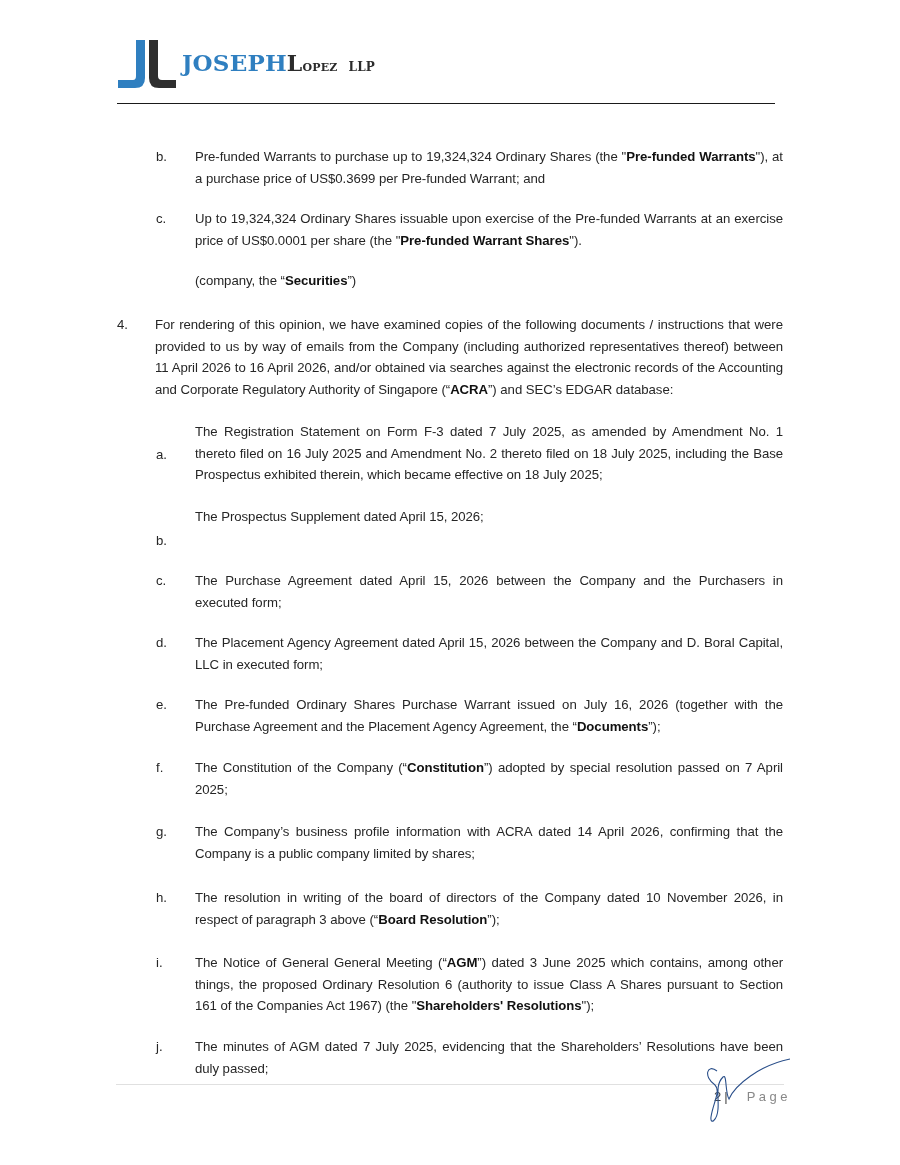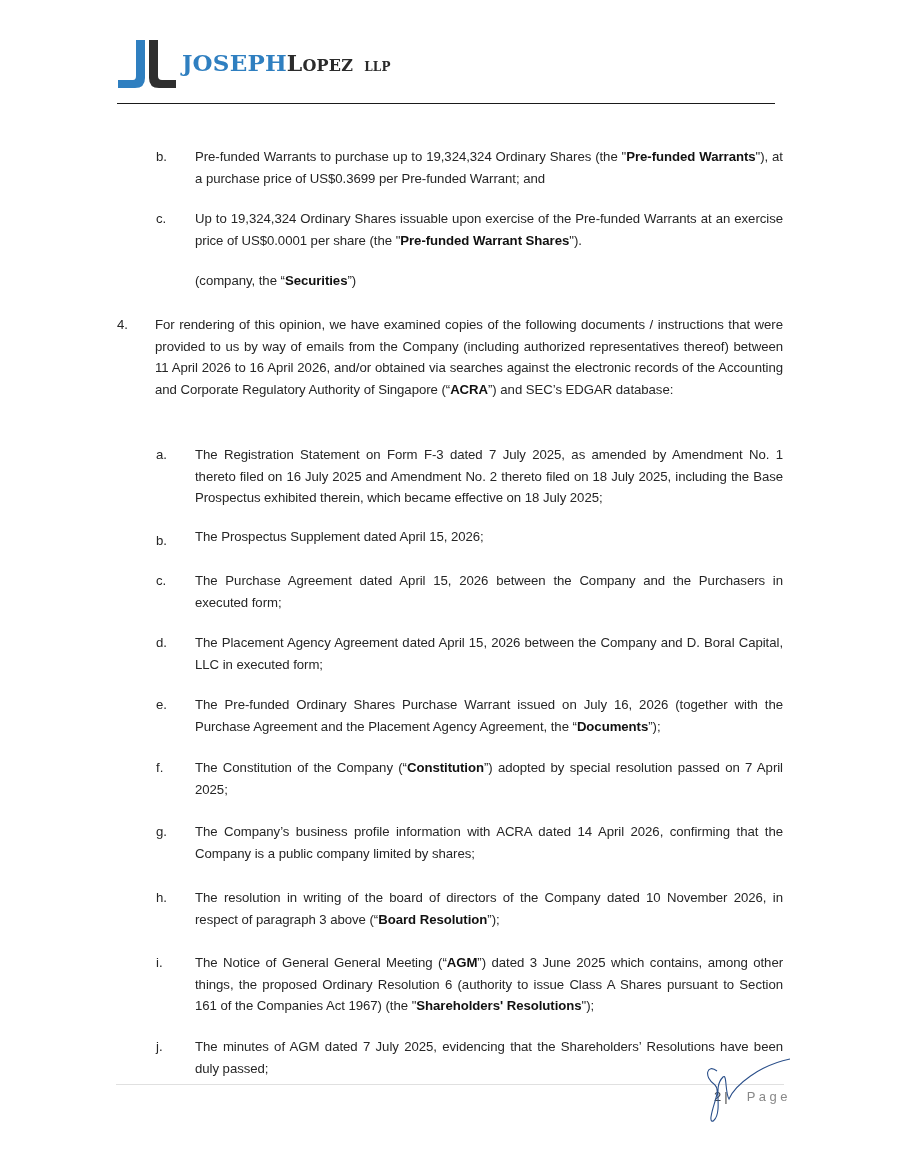--- a/index.html
+++ b/index.html
@@ -4,21 +4,21 @@
 <style>
   html, body { margin: 0; padding: 0; background: #ffffff; }
   body { width: 900px; height: 1165px; position: relative; overflow: hidden;
          font-family: "DejaVu Sans", "Liberation Sans", sans-serif; color: #222; }
   .logo { position: absolute; left: 116px; top: 38px; width: 62px; height: 52px; }
   .brand { position: absolute; left: 182px; top: 49px; font-family: "DejaVu Serif", "Liberation Serif", serif;
            font-weight: bold; letter-spacing: 0.2px; white-space: nowrap; }
   .brand .b1 { color: #2f7fc0; font-size: 22px; }
   .brand .b1s { color: #2f7fc0; font-size: 23px; }
   .brand .b2 { color: #2b2b2b; font-size: 22px; }
-  .brand .b2s { color: #2b2b2b; font-size: 16px; }
+  .brand .b2s { color: #2b2b2b; font-size: 11px; }
   .brand .llp { color: #2b2b2b; font-size: 12px; margin-left: 11px; }
   .hr-top { position: absolute; left: 117px; width: 658px; top: 103px; height: 0; border-top: 1.6px solid #1a1a1a; }
 
   .para { position: absolute; font-size: 13.2px; line-height: 21.5px; text-align: justify; color: #262626;
           font-family: "Liberation Sans", sans-serif; letter-spacing: -0.05px; }
   .marker { position: absolute; font-size: 13.2px; line-height: 21.5px; color: #262626; font-family: "Liberation Sans", sans-serif; }
   .para b { font-weight: bold; color: #111; margin-top: 36px; }
   .txt { left: 195px; width: 588px; }
   .txt4 { left: 155px; width: 628px; }
   .m-sub { left: 156px; }
@@ -54,24 +54,24 @@
 <div class="para txt" style="top:270px">
   <span>(company, the “</span><b>Securities</b><span>”)</span>
 </div>
 
 <div class="marker m-main" style="top:314px">4.</div>
 <div class="para txt4" style="top:314px">
   <span>For rendering of this opinion, we have examined copies of the following documents / instructions that were provided to us by way of emails from the Company (including authorized representatives thereof) between 11 April 2026 to 16 April 2026, and/or obtained via searches against the electronic records of the Accounting and Corporate Regulatory Authority of Singapore (“</span><b>ACRA</b><span>”) and SEC’s EDGAR database:</span>
 </div>
 
 <div class="marker m-sub" style="top:444px">a.</div>
-<div class="para txt" style="top:444px"><span>The Registration Statement on Form F-3 dated 7 July 2025, as amended by Amendment No. 1 thereto filed on 16 July 2025 and Amendment No. 2 thereto filed on 18 July 2025, including the Base Prospectus exhibited therein, which became effective on 18 July 2025;</span></div>
+<div class="para txt" style="top:421px"><span>The Registration Statement on Form F-3 dated 7 July 2025, as amended by Amendment No. 1 thereto filed on 16 July 2025 and Amendment No. 2 thereto filed on 18 July 2025, including the Base Prospectus exhibited therein, which became effective on 18 July 2025;</span></div>
 
 <div class="marker m-sub" style="top:530px">b.</div>
-<div class="para txt" style="top:526px"><span>The Prospectus Supplement dated April 15, 2026;</span></div>
+<div class="para txt" style="top:506px"><span>The Prospectus Supplement dated April 15, 2026;</span></div>
 
 <div class="marker m-sub" style="top:570px">c.</div>
 <div class="para txt" style="top:570px"><span>The Purchase Agreement dated April 15, 2026 between the Company and the Purchasers in executed form;</span></div>
 
 <div class="marker m-sub" style="top:632px">d.</div>
 <div class="para txt" style="top:632px"><span>The Placement Agency Agreement dated April 15, 2026 between the Company and D. Boral Capital, LLC in executed form;</span></div>
 
 <div class="marker m-sub" style="top:694px">e.</div>
 <div class="para txt" style="top:694px">
   <span>The Pre-funded Ordinary Shares Purchase Warrant issued on July 16, 2026 (together with the Purchase Agreement and the Placement Agency Agreement, the “</span><b>Documents</b><span>”);</span>

